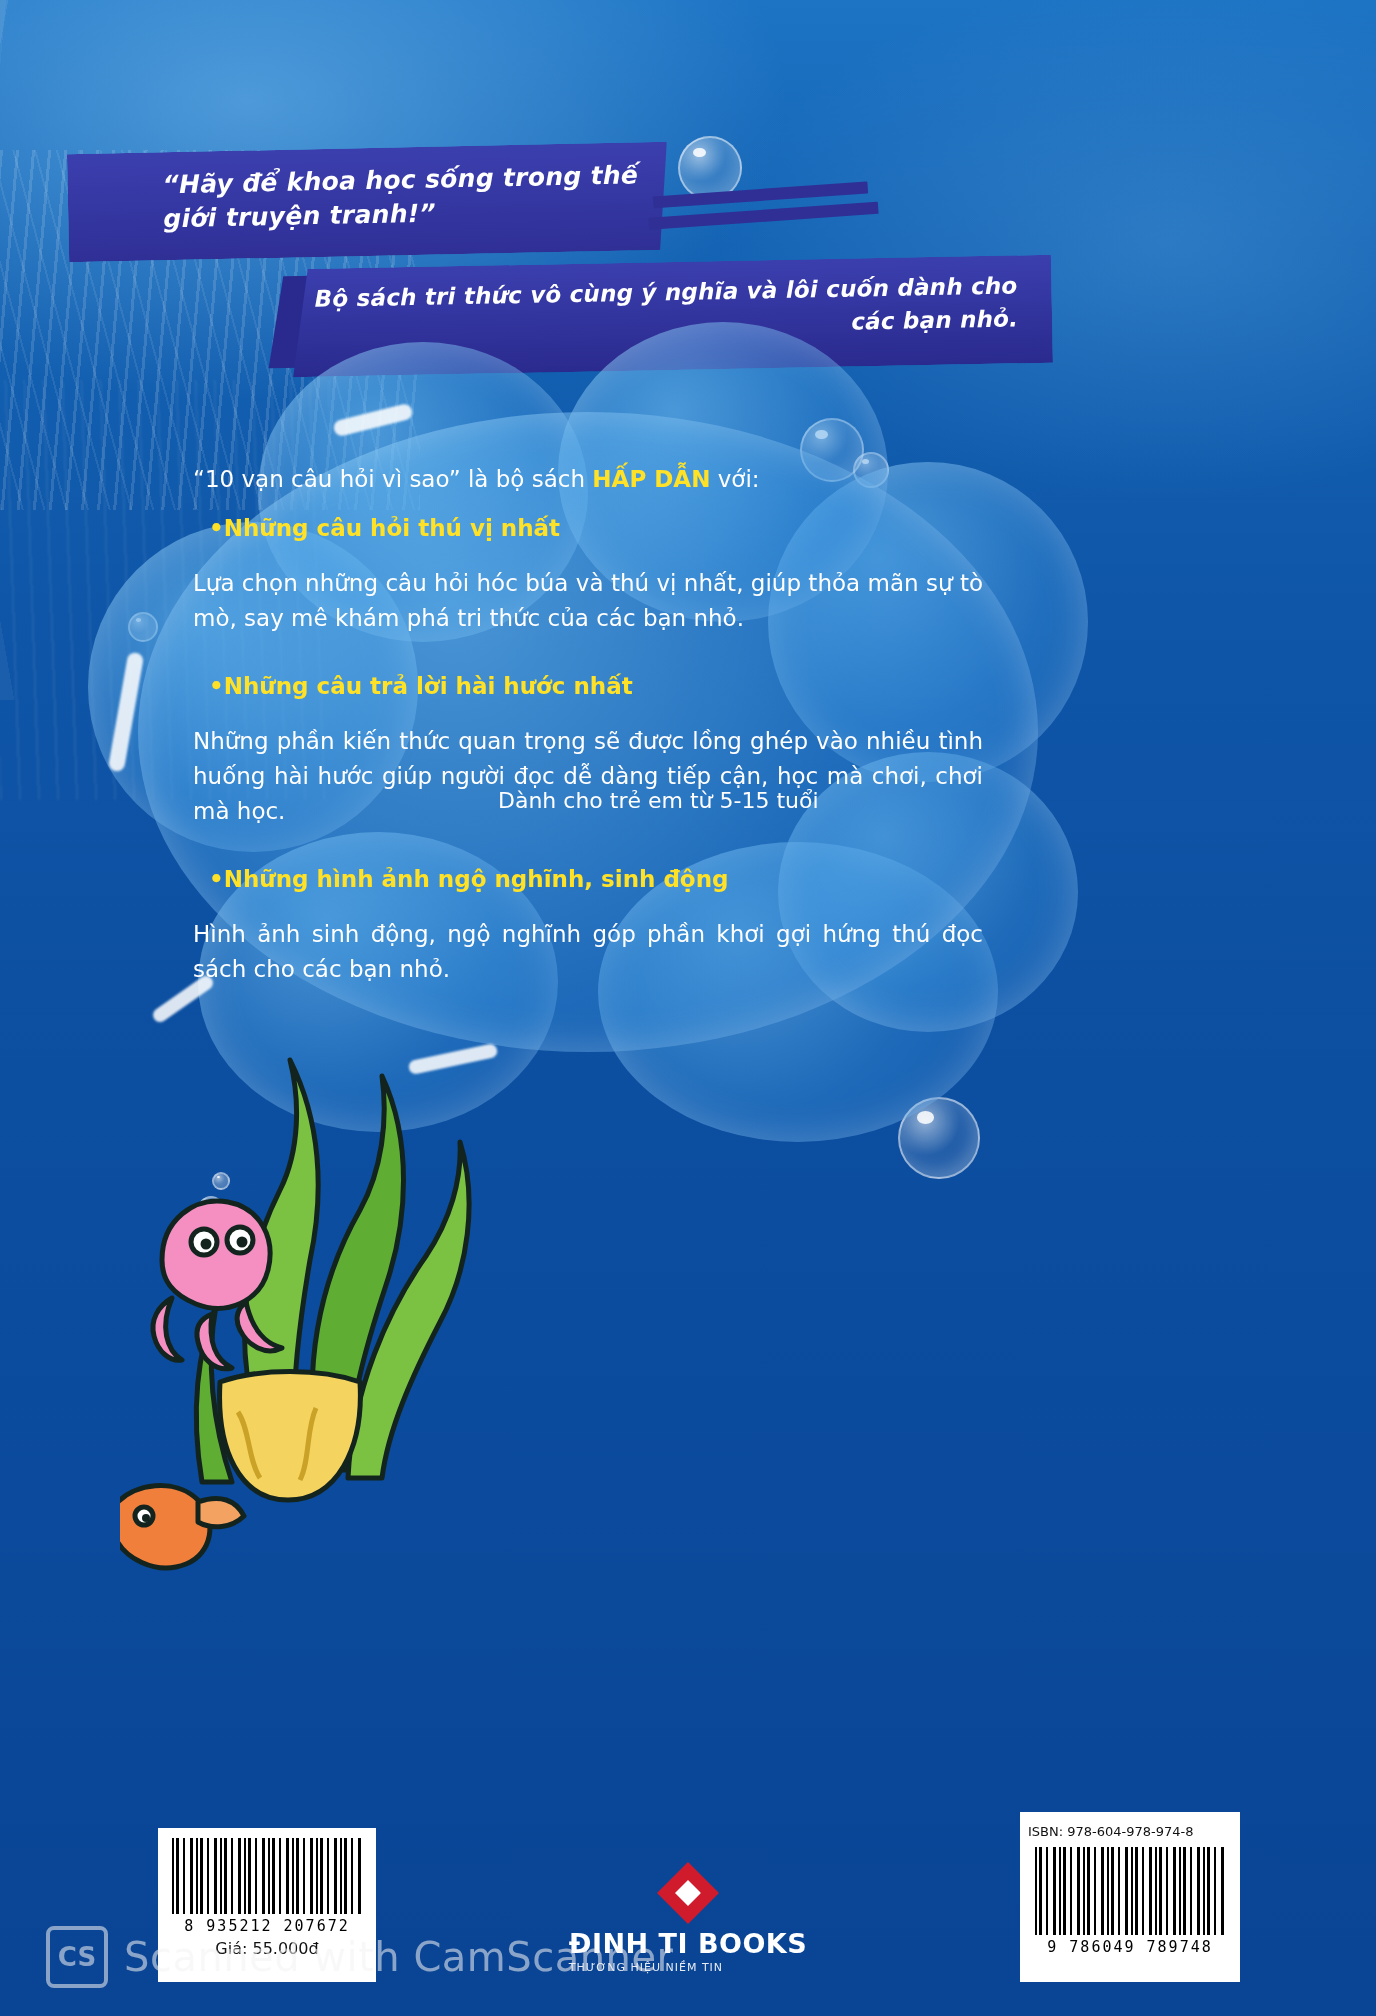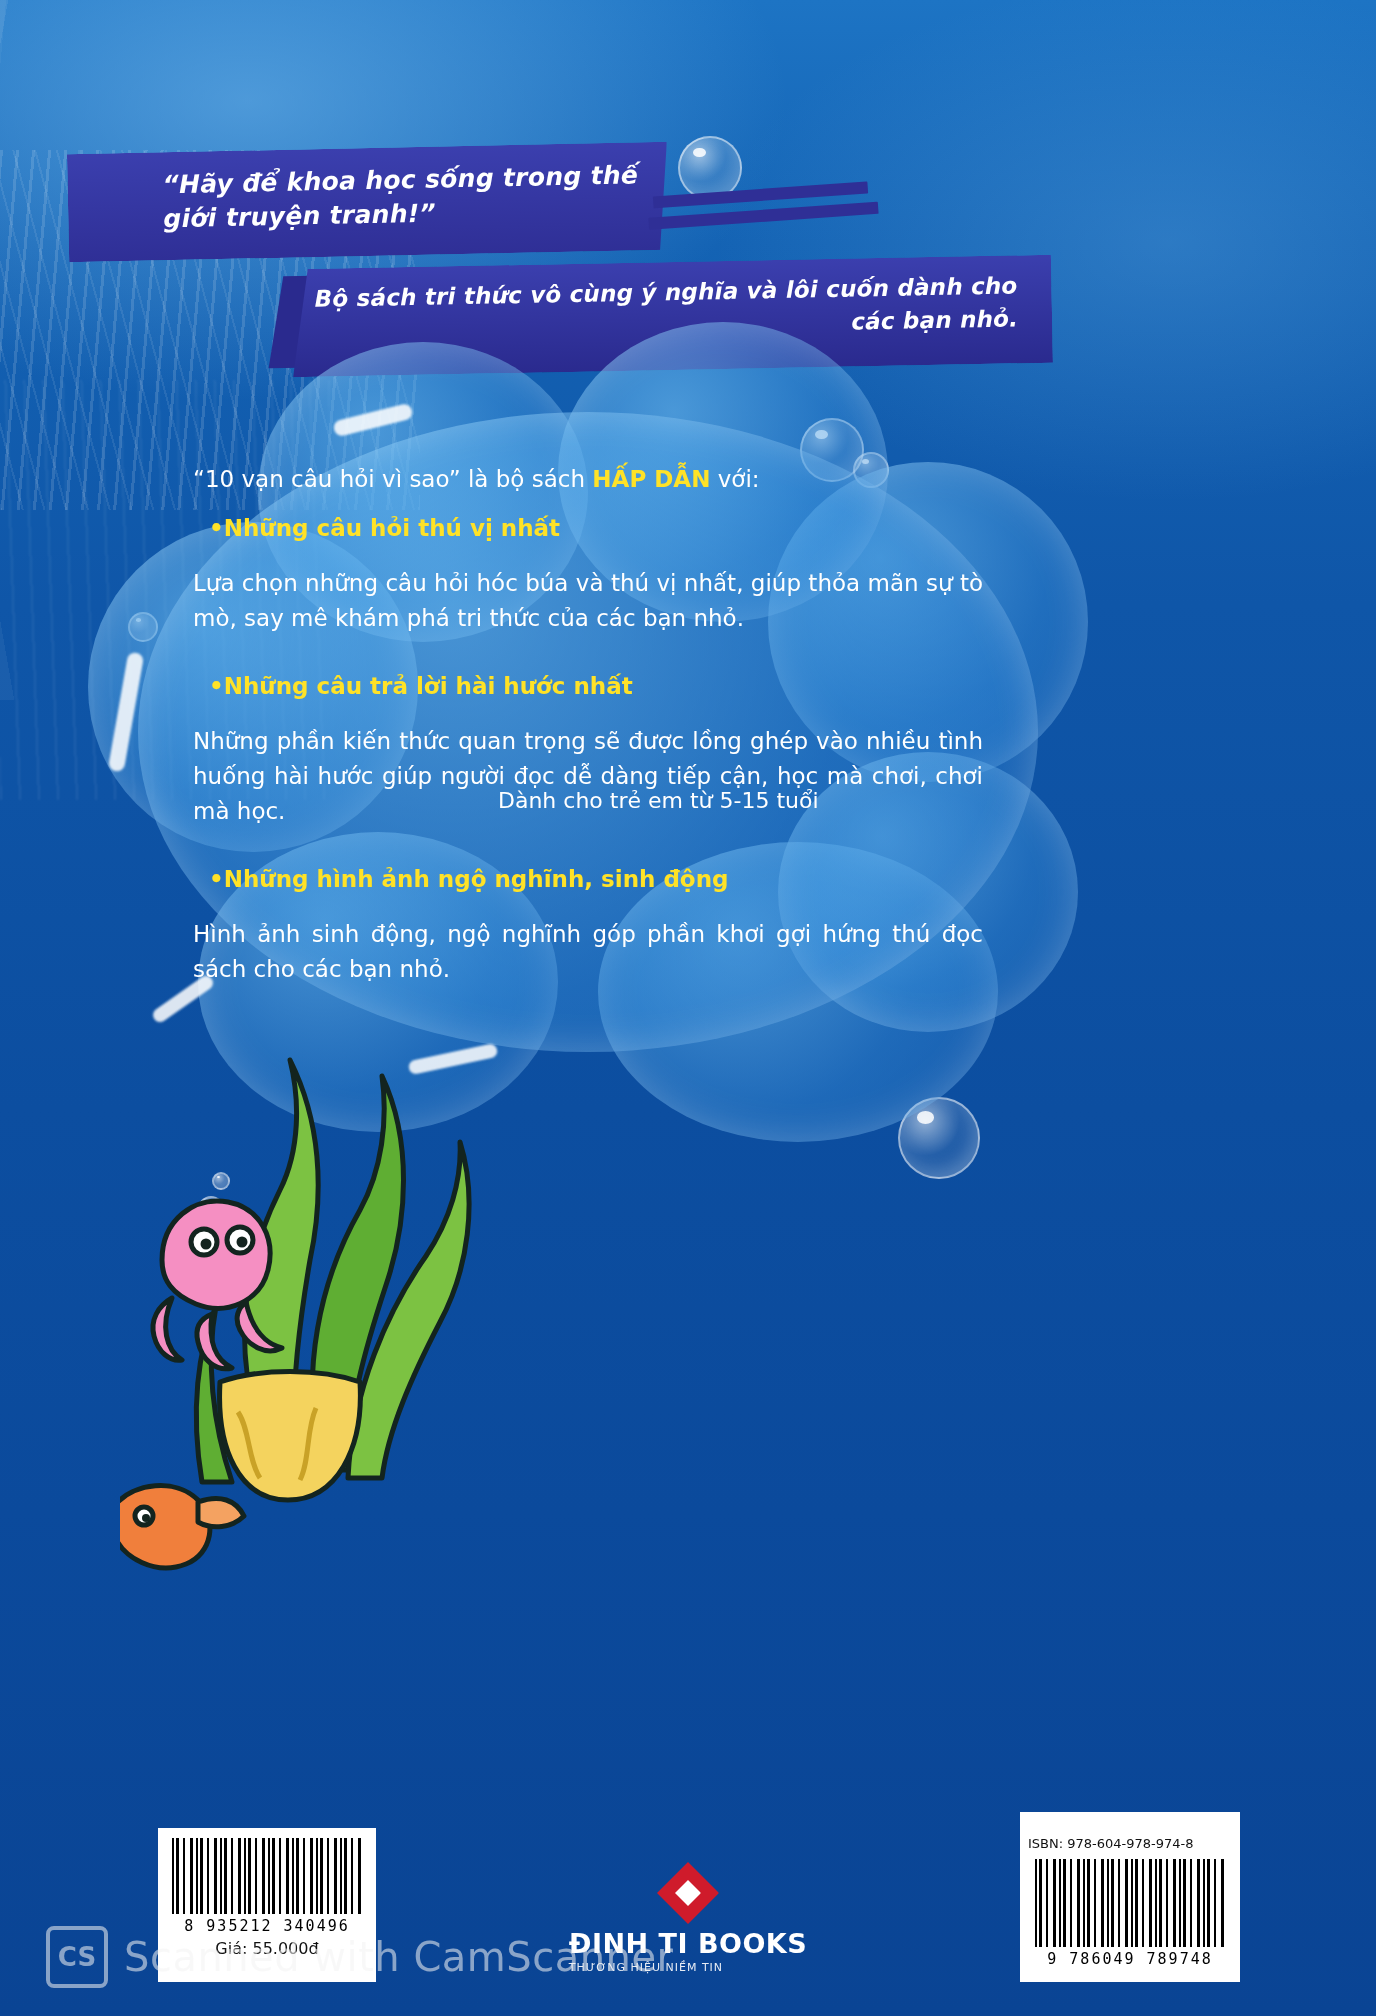--- a/index.html
+++ b/index.html
@@ -106,21 +106,21 @@
   #bubG{left:212px;top:1172px;width:14px;height:14px;}
 
   
   .scene{position:absolute;left:120px;top:1030px;width:380px;height:560px;}
 
   
   .bottom{position:absolute;left:0;bottom:0;width:100%;height:190px;}
   .barcode-box{position:absolute;left:158px;bottom:34px;width:218px;height:154px;background:#fff;
     display:flex;flex-direction:column;align-items:center;justify-content:flex-start;padding-top:10px;box-sizing:border-box;}
   .isbn-box{position:absolute;right:136px;bottom:34px;width:220px;height:170px;background:#fff;
-    display:flex;flex-direction:column;align-items:center;padding-top:24px;box-sizing:border-box;}
+    display:flex;flex-direction:column;align-items:center;padding-top:12px;box-sizing:border-box;}
   .isbn-label{font-size:13px;color:#111;align-self:flex-start;margin-left:8px;}
   .bars{width:190px;height:88px;background:
     repeating-linear-gradient(90deg,#000 0 2px,#fff 2px 4px,#000 4px 7px,#fff 7px 11px,#000 11px 13px,#fff 13px 18px,#000 18px 21px,#fff 21px 24px);}
   .bars.small{height:76px;}
   .bar-num{font-size:15px;letter-spacing:2px;color:#000;margin-top:3px;font-family:"DejaVu Sans Mono",monospace;}
   .price{font-size:16px;color:#111;margin-top:4px;}
   .logo{position:absolute;left:50%;transform:translateX(-50%);bottom:42px;text-align:left;color:#fff;}
   .logo .diamond{width:62px;height:62px;margin:0 auto 4px auto;background:#cf1b2b;
     clip-path:polygon(50% 0,100% 50%,50% 100%,0 50%);position:relative;}
   .logo .diamond::after{content:"";position:absolute;left:50%;top:50%;transform:translate(-50%,-50%);
@@ -231,21 +231,21 @@
         <circle cx="24" cy="486" r="9" fill="#fff"></circle>
         <circle cx="26" cy="488" r="4" fill="#13241f" stroke="none"></circle>
       </g>
     </svg>
   </div>
 
   <div class="bottom">
 
     <div class="barcode-box">
       <div class="bars small"></div>
-      <div class="bar-num">8 935212 340496</div>
+      <div class="bar-num">8 935212 207672</div>
       <div class="price">Giá: 55.000đ</div>
     </div>
 
     <div class="logo">
       <div class="diamond"></div>
       <div class="name">ĐINH TI BOOKS</div>
       <div class="slogan">THƯƠNG HIỆU NIỀM TIN</div>
     </div>
 
     <div class="isbn-box">

